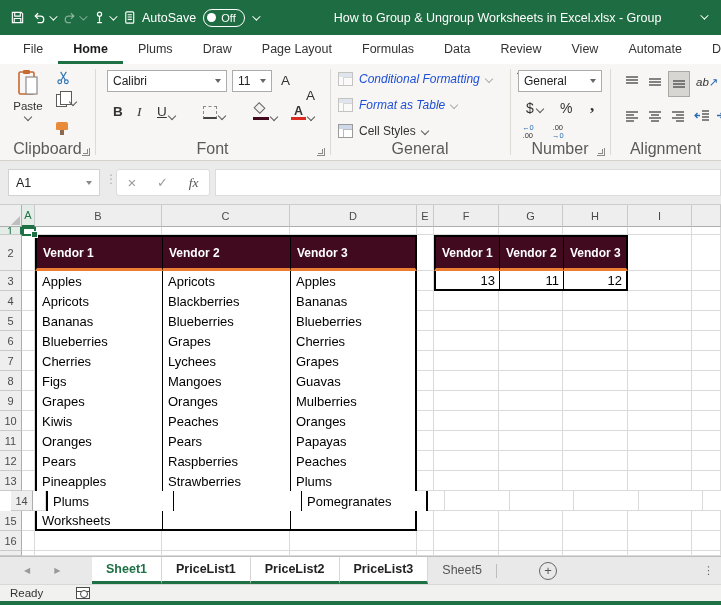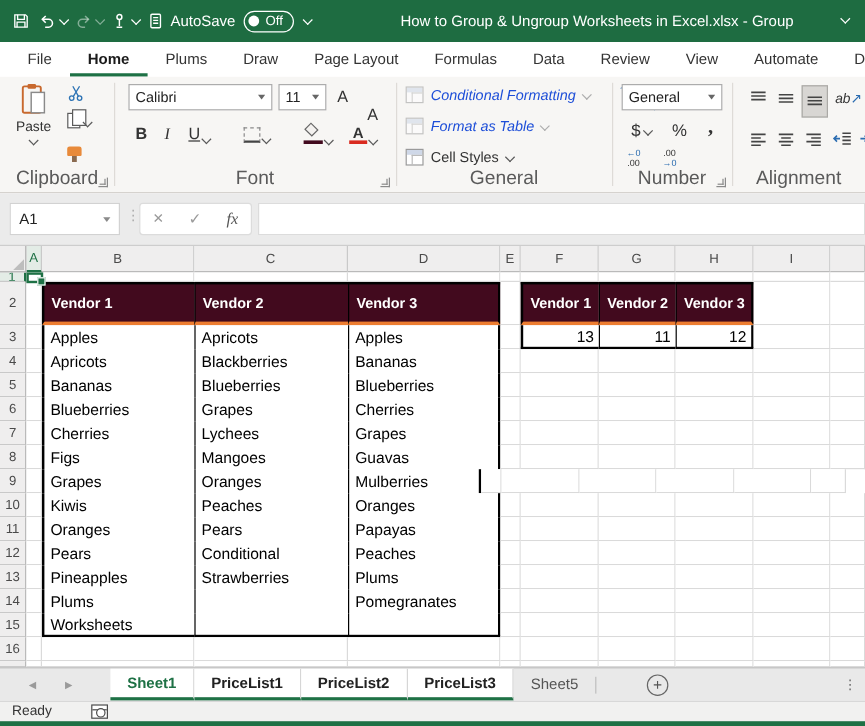--- a/index.html
+++ b/index.html
@@ -483,21 +483,21 @@
         <div class="cell" style="width: 64px; height: 20px;"></div>
         <div class="cell" style="width: 65px; height: 20px;"></div>
         <div class="cell" style="width: 64px; height: 20px;"></div>
         <div class="cell" style="width: 29px; height: 20px;"></div>
       </div>
       <div class="grow" style="height: 20px;">
         <div class="rh" style="height: 20px;">9</div>
         <div class="cell" style="width: 13px; height: 20px;"></div>
         <div class="cell tc tl" style="width: 127px; height: 20px;">Grapes</div>
         <div class="cell tc tv" style="width: 128px; height: 20px;">Oranges</div>
-        <div class="cell tc tr tv" style="width: 111px; height: 20px;">Mulberries</div>
+        <div class="cell tc tr tv" style="width: 127px; height: 20px;">Mulberries</div>
         <div class="cell" style="width: 17px; height: 20px;"></div>
         <div class="cell" style="width: 65px; height: 20px;"></div>
         <div class="cell" style="width: 64px; height: 20px;"></div>
         <div class="cell" style="width: 65px; height: 20px;"></div>
         <div class="cell" style="width: 64px; height: 20px;"></div>
         <div class="cell" style="width: 29px; height: 20px;"></div>
       </div>
       <div class="grow" style="height: 20px;">
         <div class="rh" style="height: 20px;">10</div>
         <div class="cell" style="width: 13px; height: 20px;"></div>
@@ -521,21 +521,21 @@
         <div class="cell" style="width: 65px; height: 20px;"></div>
         <div class="cell" style="width: 64px; height: 20px;"></div>
         <div class="cell" style="width: 65px; height: 20px;"></div>
         <div class="cell" style="width: 64px; height: 20px;"></div>
         <div class="cell" style="width: 29px; height: 20px;"></div>
       </div>
       <div class="grow" style="height: 20px;">
         <div class="rh" style="height: 20px;">12</div>
         <div class="cell" style="width: 13px; height: 20px;"></div>
         <div class="cell tc tl" style="width: 127px; height: 20px;">Pears</div>
-        <div class="cell tc tv" style="width: 128px; height: 20px;">Conditional</div>
+        <div class="cell tc tv" style="width: 128px; height: 20px;">Raspberries</div>
         <div class="cell tc tr tv" style="width: 127px; height: 20px;">Peaches</div>
         <div class="cell" style="width: 17px; height: 20px;"></div>
         <div class="cell" style="width: 65px; height: 20px;"></div>
         <div class="cell" style="width: 64px; height: 20px;"></div>
         <div class="cell" style="width: 65px; height: 20px;"></div>
         <div class="cell" style="width: 64px; height: 20px;"></div>
         <div class="cell" style="width: 29px; height: 20px;"></div>
       </div>
       <div class="grow" style="height: 20px;">
         <div class="rh" style="height: 20px;">13</div>
@@ -543,21 +543,21 @@
         <div class="cell tc tl" style="width: 127px; height: 20px;">Pineapples</div>
         <div class="cell tc tv" style="width: 128px; height: 20px;">Strawberries</div>
         <div class="cell tc tr tv" style="width: 127px; height: 20px;">Plums</div>
         <div class="cell" style="width: 17px; height: 20px;"></div>
         <div class="cell" style="width: 65px; height: 20px;"></div>
         <div class="cell" style="width: 64px; height: 20px;"></div>
         <div class="cell" style="width: 65px; height: 20px;"></div>
         <div class="cell" style="width: 64px; height: 20px;"></div>
         <div class="cell" style="width: 29px; height: 20px;"></div>
       </div>
-      <div class="grow" style="height: 20px;">
+      <div class="grow" style="height: 20px; padding-left: 11px;">
         <div class="rh" style="height: 20px;">14</div>
         <div class="cell" style="width: 13px; height: 20px;"></div>
         <div class="cell tc tl" style="width: 127px; height: 20px;">Plums</div>
         <div class="cell tc tv" style="width: 128px; height: 20px;"></div>
         <div class="cell tc tr tv" style="width: 127px; height: 20px;">Pomegranates</div>
         <div class="cell" style="width: 17px; height: 20px;"></div>
         <div class="cell" style="width: 65px; height: 20px;"></div>
         <div class="cell" style="width: 64px; height: 20px;"></div>
         <div class="cell" style="width: 65px; height: 20px;"></div>
         <div class="cell" style="width: 64px; height: 20px;"></div>

